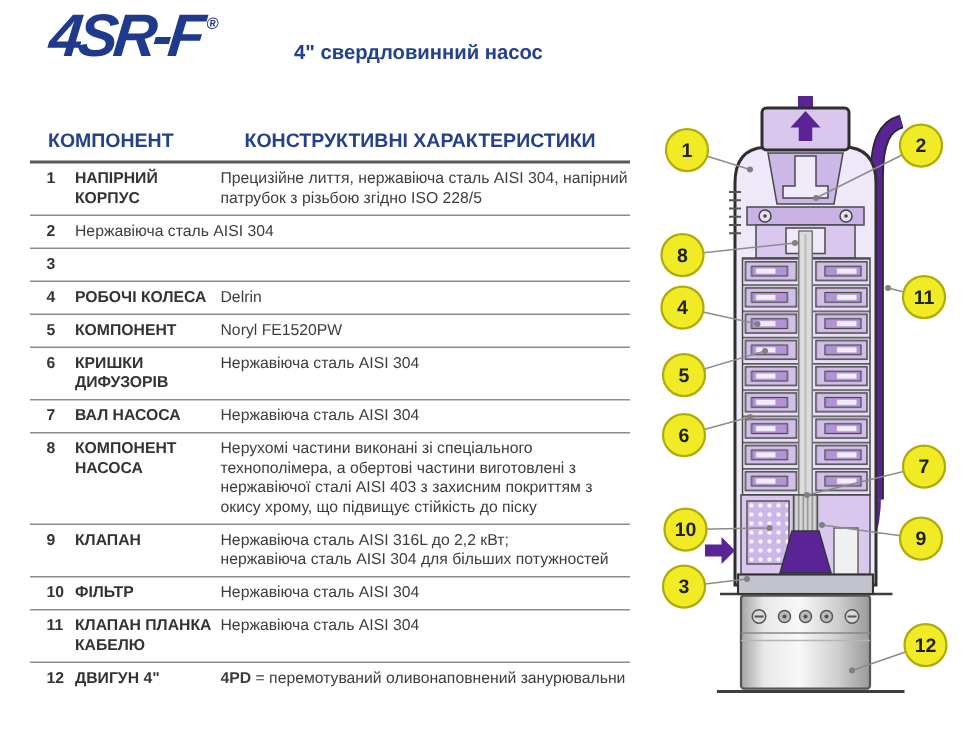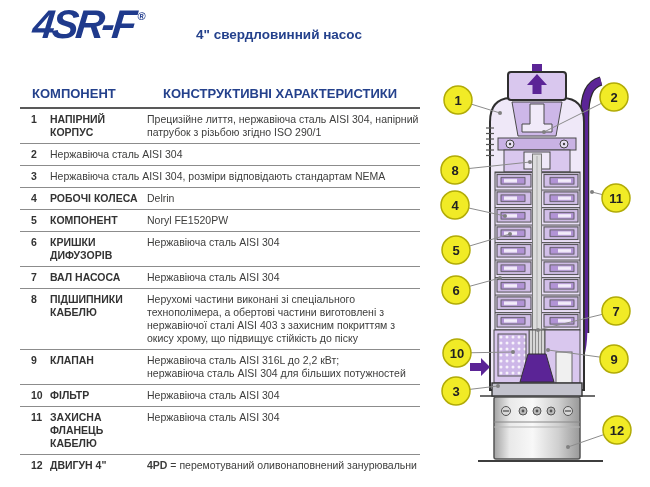--- a/index.html
+++ b/index.html
@@ -53,29 +53,28 @@
 
 <div class="spec-table">
   <div class="thead">
     <div class="h1">КОМПОНЕНТ</div>
     <div class="h2">КОНСТРУКТИВНІ ХАРАКТЕРИСТИКИ</div>
   </div>
 
   <div class="trow">
     <div class="c-num">1</div>
     <div class="c-name">НАПІРНИЙ КОРПУС</div>
-    <div class="c-desc">Прецизійне лиття, нержавіюча сталь AISI 304, напірний патрубок з різьбою згідно ISO 290/1</div>
+    <div class="c-desc">Прецизійне лиття, нержавіюча сталь AISI 304, напірний патрубок з різьбою згідно ISO 228/5</div>
   </div>
   <div class="trow">
     <div class="c-num">2</div>
     <div class="c-desc">Нержавіюча сталь AISI 304</div>
   </div>
   <div class="trow">
     <div class="c-num">3</div>
-    <div class="c-desc">Нержавіюча сталь AISI 304, розміри відповідають стандартам NEMA</div>
   </div>
   <div class="trow">
     <div class="c-num">4</div>
     <div class="c-name">РОБОЧІ КОЛЕСА</div>
     <div class="c-desc">Delrin</div>
   </div>
   <div class="trow">
     <div class="c-num">5</div>
     <div class="c-name">КОМПОНЕНТ</div>
     <div class="c-desc">Noryl FE1520PW</div>
@@ -85,37 +84,37 @@
     <div class="c-name">КРИШКИ ДИФУЗОРІВ</div>
     <div class="c-desc">Нержавіюча сталь AISI 304</div>
   </div>
   <div class="trow">
     <div class="c-num">7</div>
     <div class="c-name">ВАЛ НАСОСА</div>
     <div class="c-desc">Нержавіюча сталь AISI 304</div>
   </div>
   <div class="trow">
     <div class="c-num">8</div>
-    <div class="c-name">ПІДШИПНИКИ КАБЕЛЮ</div>
+    <div class="c-name">КОМПОНЕНТ НАСОСА</div>
     <div class="c-desc">Нерухомі частини виконані зі спеціального технополімера, а обертові частини виготовлені з нержавіючої сталі AISI 403 з захисним покриттям з окису хрому, що підвищує стійкість до піску</div>
   </div>
   <div class="trow">
     <div class="c-num">9</div>
     <div class="c-name">КЛАПАН</div>
     <div class="c-desc preline">Нержавіюча сталь AISI 316L до 2,2 кВт;
 нержавіюча сталь AISI 304 для більших потужностей</div>
   </div>
   <div class="trow">
     <div class="c-num">10</div>
     <div class="c-name">ФІЛЬТР</div>
     <div class="c-desc">Нержавіюча сталь AISI 304</div>
   </div>
   <div class="trow">
     <div class="c-num">11</div>
-    <div class="c-name">ЗАХИСНА ФЛАНЕЦЬ КАБЕЛЮ</div>
+    <div class="c-name">КЛАПАН ПЛАНКА КАБЕЛЮ</div>
     <div class="c-desc">Нержавіюча сталь AISI 304</div>
   </div>
   <div class="trow">
     <div class="c-num">12</div>
     <div class="c-name">ДВИГУН 4"</div>
     <div class="c-desc">
       <div class="clip-line"><b>4PD</b><span> = перемотуваний оливонаповнений занурювальни</span></div>
 
     </div>
   </div>

